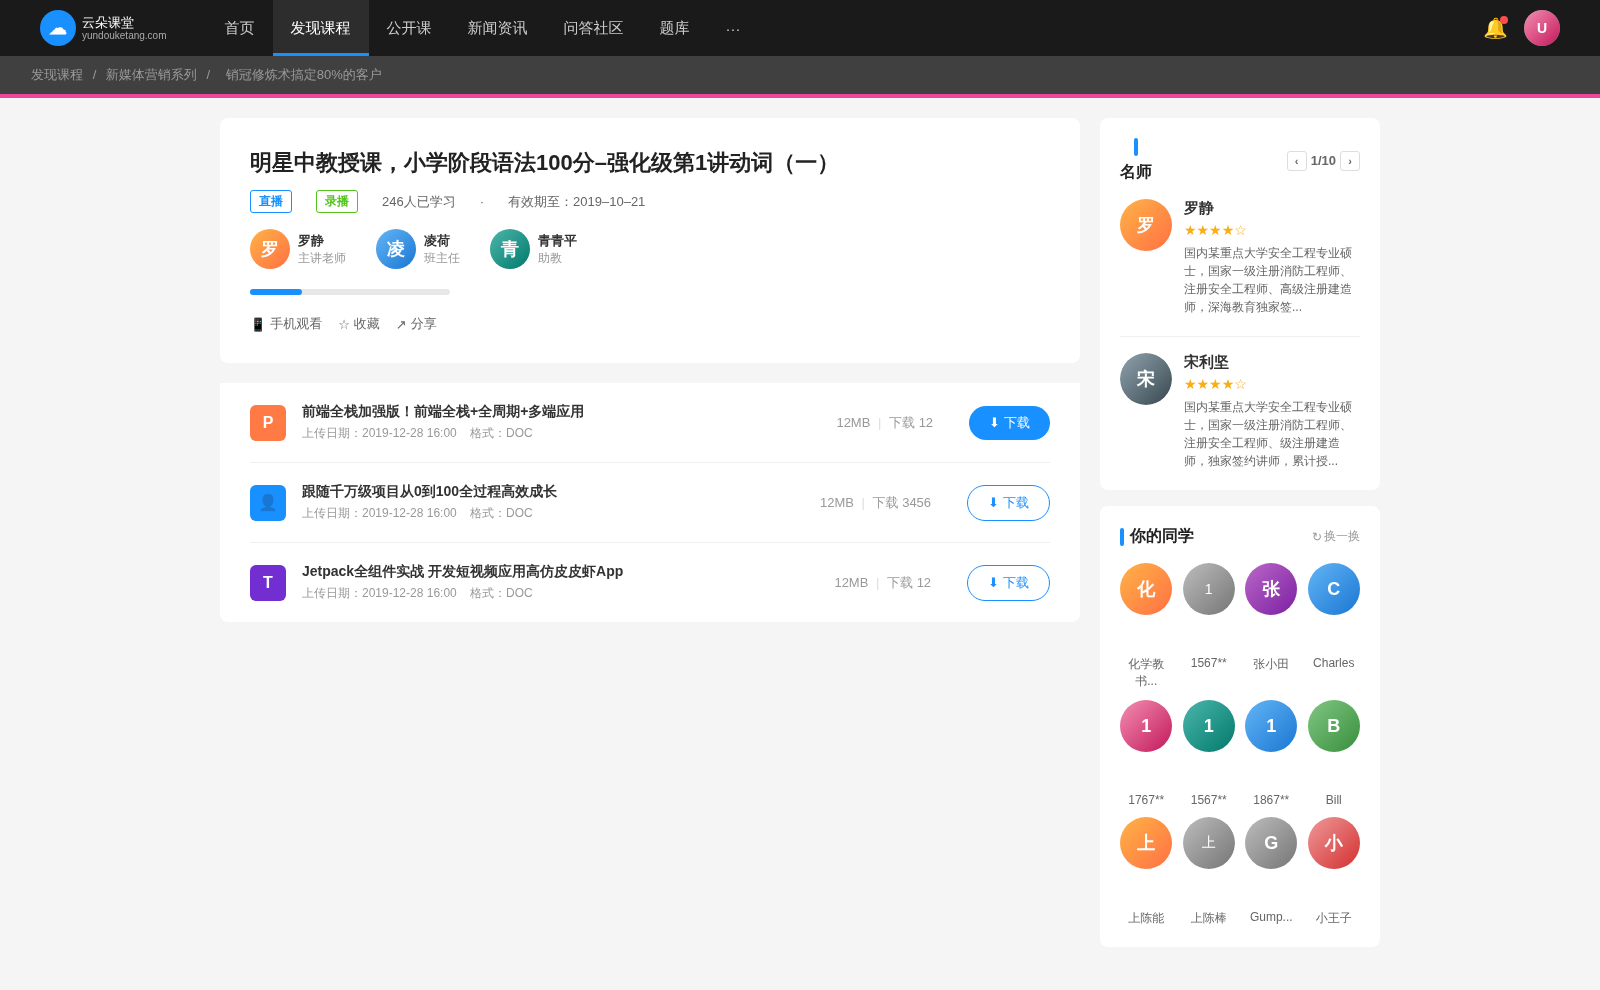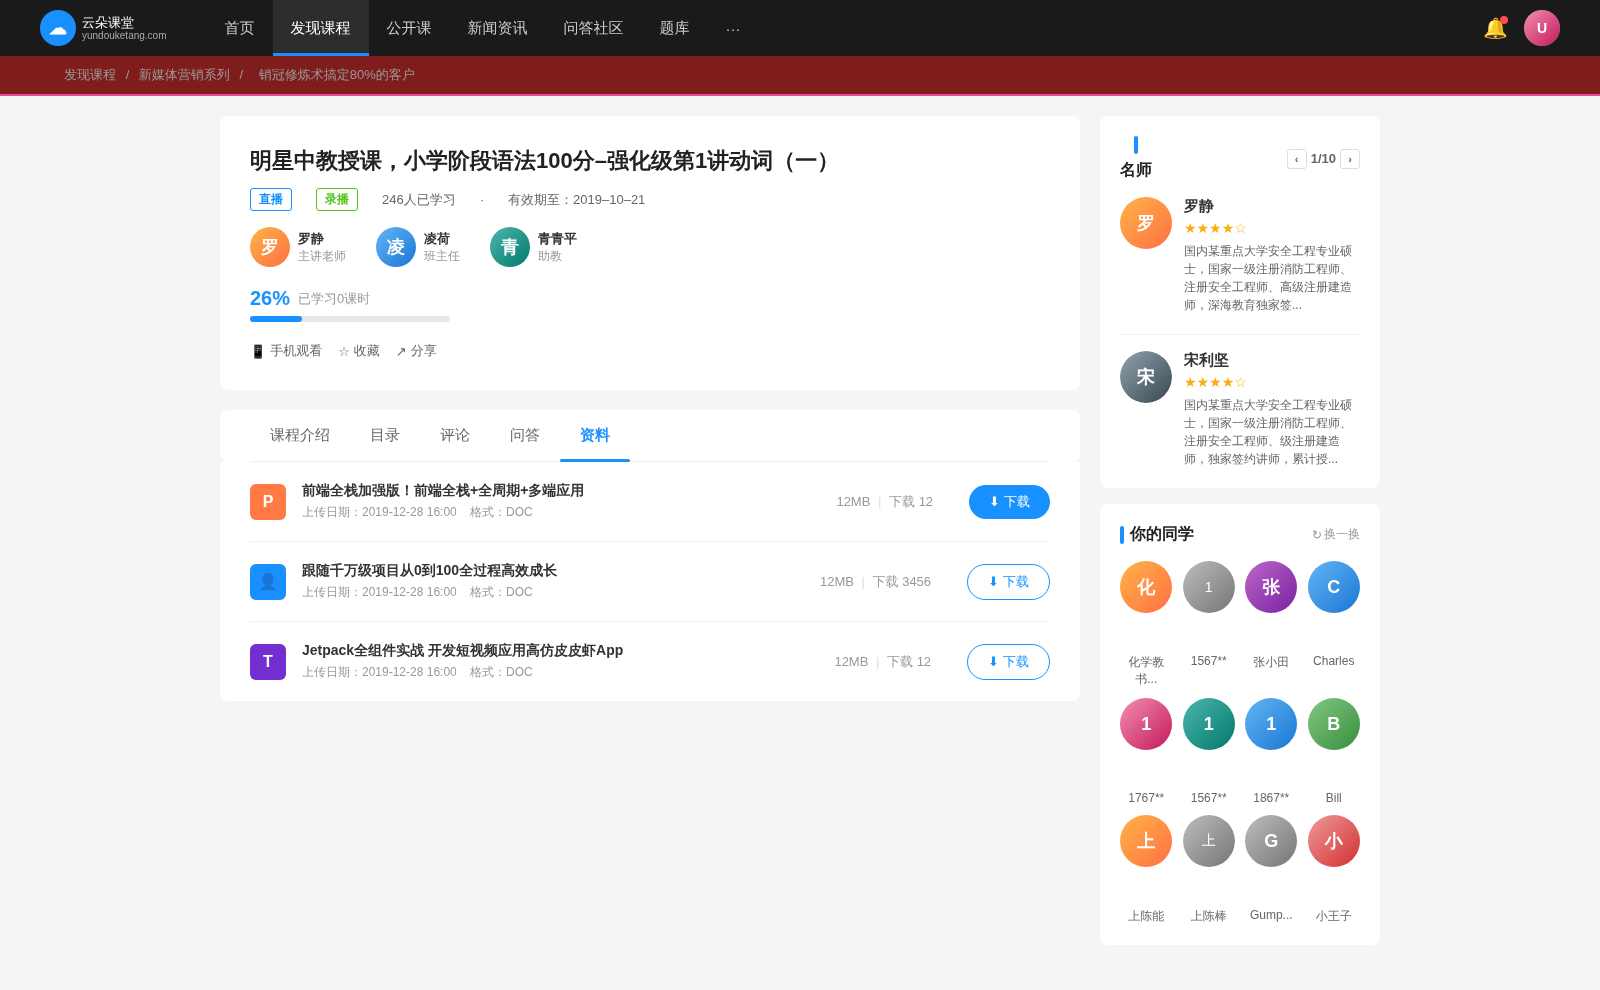--- a/index.html
+++ b/index.html
@@ -14,21 +14,21 @@
     .nav-items { display: flex; gap: 0; flex: 1; }
     .nav-item { color: #ccc; padding: 0 18px; height: 56px; display: flex; align-items: center; font-size: 15px; cursor: pointer; position: relative; }
     .nav-item.active { background: #2d2d2d; color: white; }
     .nav-item.active::after { content: ''; position: absolute; bottom: 0; left: 0; right: 0; height: 3px; background: #1890ff; }
     .nav-right { margin-left: auto; display: flex; align-items: center; gap: 16px; }
     .bell-icon { color: #ccc; font-size: 20px; position: relative; cursor: pointer; }
     .bell-dot { width: 8px; height: 8px; background: #ff4d4f; border-radius: 50%; position: absolute; top: 0; right: 0; }
     .user-avatar { width: 36px; height: 36px; border-radius: 50%; background: #888; overflow: hidden; cursor: pointer; }
 
     
-    .breadcrumb { background: #7f1d1d; padding: 10px 64px; font-size: 13px; color: #999; border-bottom: 2px solid #ec4899; }
+    .breadcrumb { background: #404040; padding: 10px 31px; font-size: 13px; color: #999; border-bottom: 4px solid #ec4899; }
     .breadcrumb a { color: #999; text-decoration: none; }
     .breadcrumb span { margin: 0 6px; }
 
     
     .main-content { max-width: 1200px; margin: 20px auto; padding: 0 20px; display: flex; gap: 20px; }
 
     
     .left-panel { flex: 1; }
     .course-card { background: #fff; border-radius: 8px; padding: 30px; margin-bottom: 20px; }
     .course-title { font-size: 22px; font-weight: bold; color: #222; margin-bottom: 12px; }
@@ -193,24 +193,20 @@
           <div class="teacher-avatar">
             <div class="av-teal avatar-person">青</div>
           </div>
           <div class="teacher-info">
             <div class="teacher-name">青青平</div>
             <div class="teacher-role">助教</div>
           </div>
         </div>
       </div>
       <div class="progress-section">
-        <div class="progress-label">
-          <span class="progress-pct">26%</span>
-          <span class="progress-sub">已学习0课时</span>
-        </div>
         <div class="progress-bar-bg">
           <div class="progress-bar-fill" style="width:26%"></div>
         </div>
       </div>
       <div class="action-row">
         <div class="action-btns">
           <button class="action-btn">
             <span>📱</span>
             <span>手机观看</span>
           </button>
@@ -219,29 +215,20 @@
             <span>收藏</span>
           </button>
           <button class="action-btn">
             <span>↗</span>
             <span>分享</span>
           </button>
         </div>
       </div>
     </div>
 
-    <div class="tabs-card">
-      <div class="tabs">
-        <div class="tab">课程介绍</div>
-        <div class="tab">目录</div>
-        <div class="tab">评论</div>
-        <div class="tab">问答</div>
-        <div class="tab active">资料</div>
-      </div>
-    </div>
 
     <div class="resources-card">
       <div class="resource-item">
         <div class="res-icon res-icon-p">P</div>
         <div class="res-info">
           <div class="res-name">前端全栈加强版！前端全栈+全周期+多端应用</div>
           <div class="res-meta">
             <span>上传日期：2019-12-28  16:00</span>
             &nbsp;&nbsp;
             <span>格式：DOC</span>

